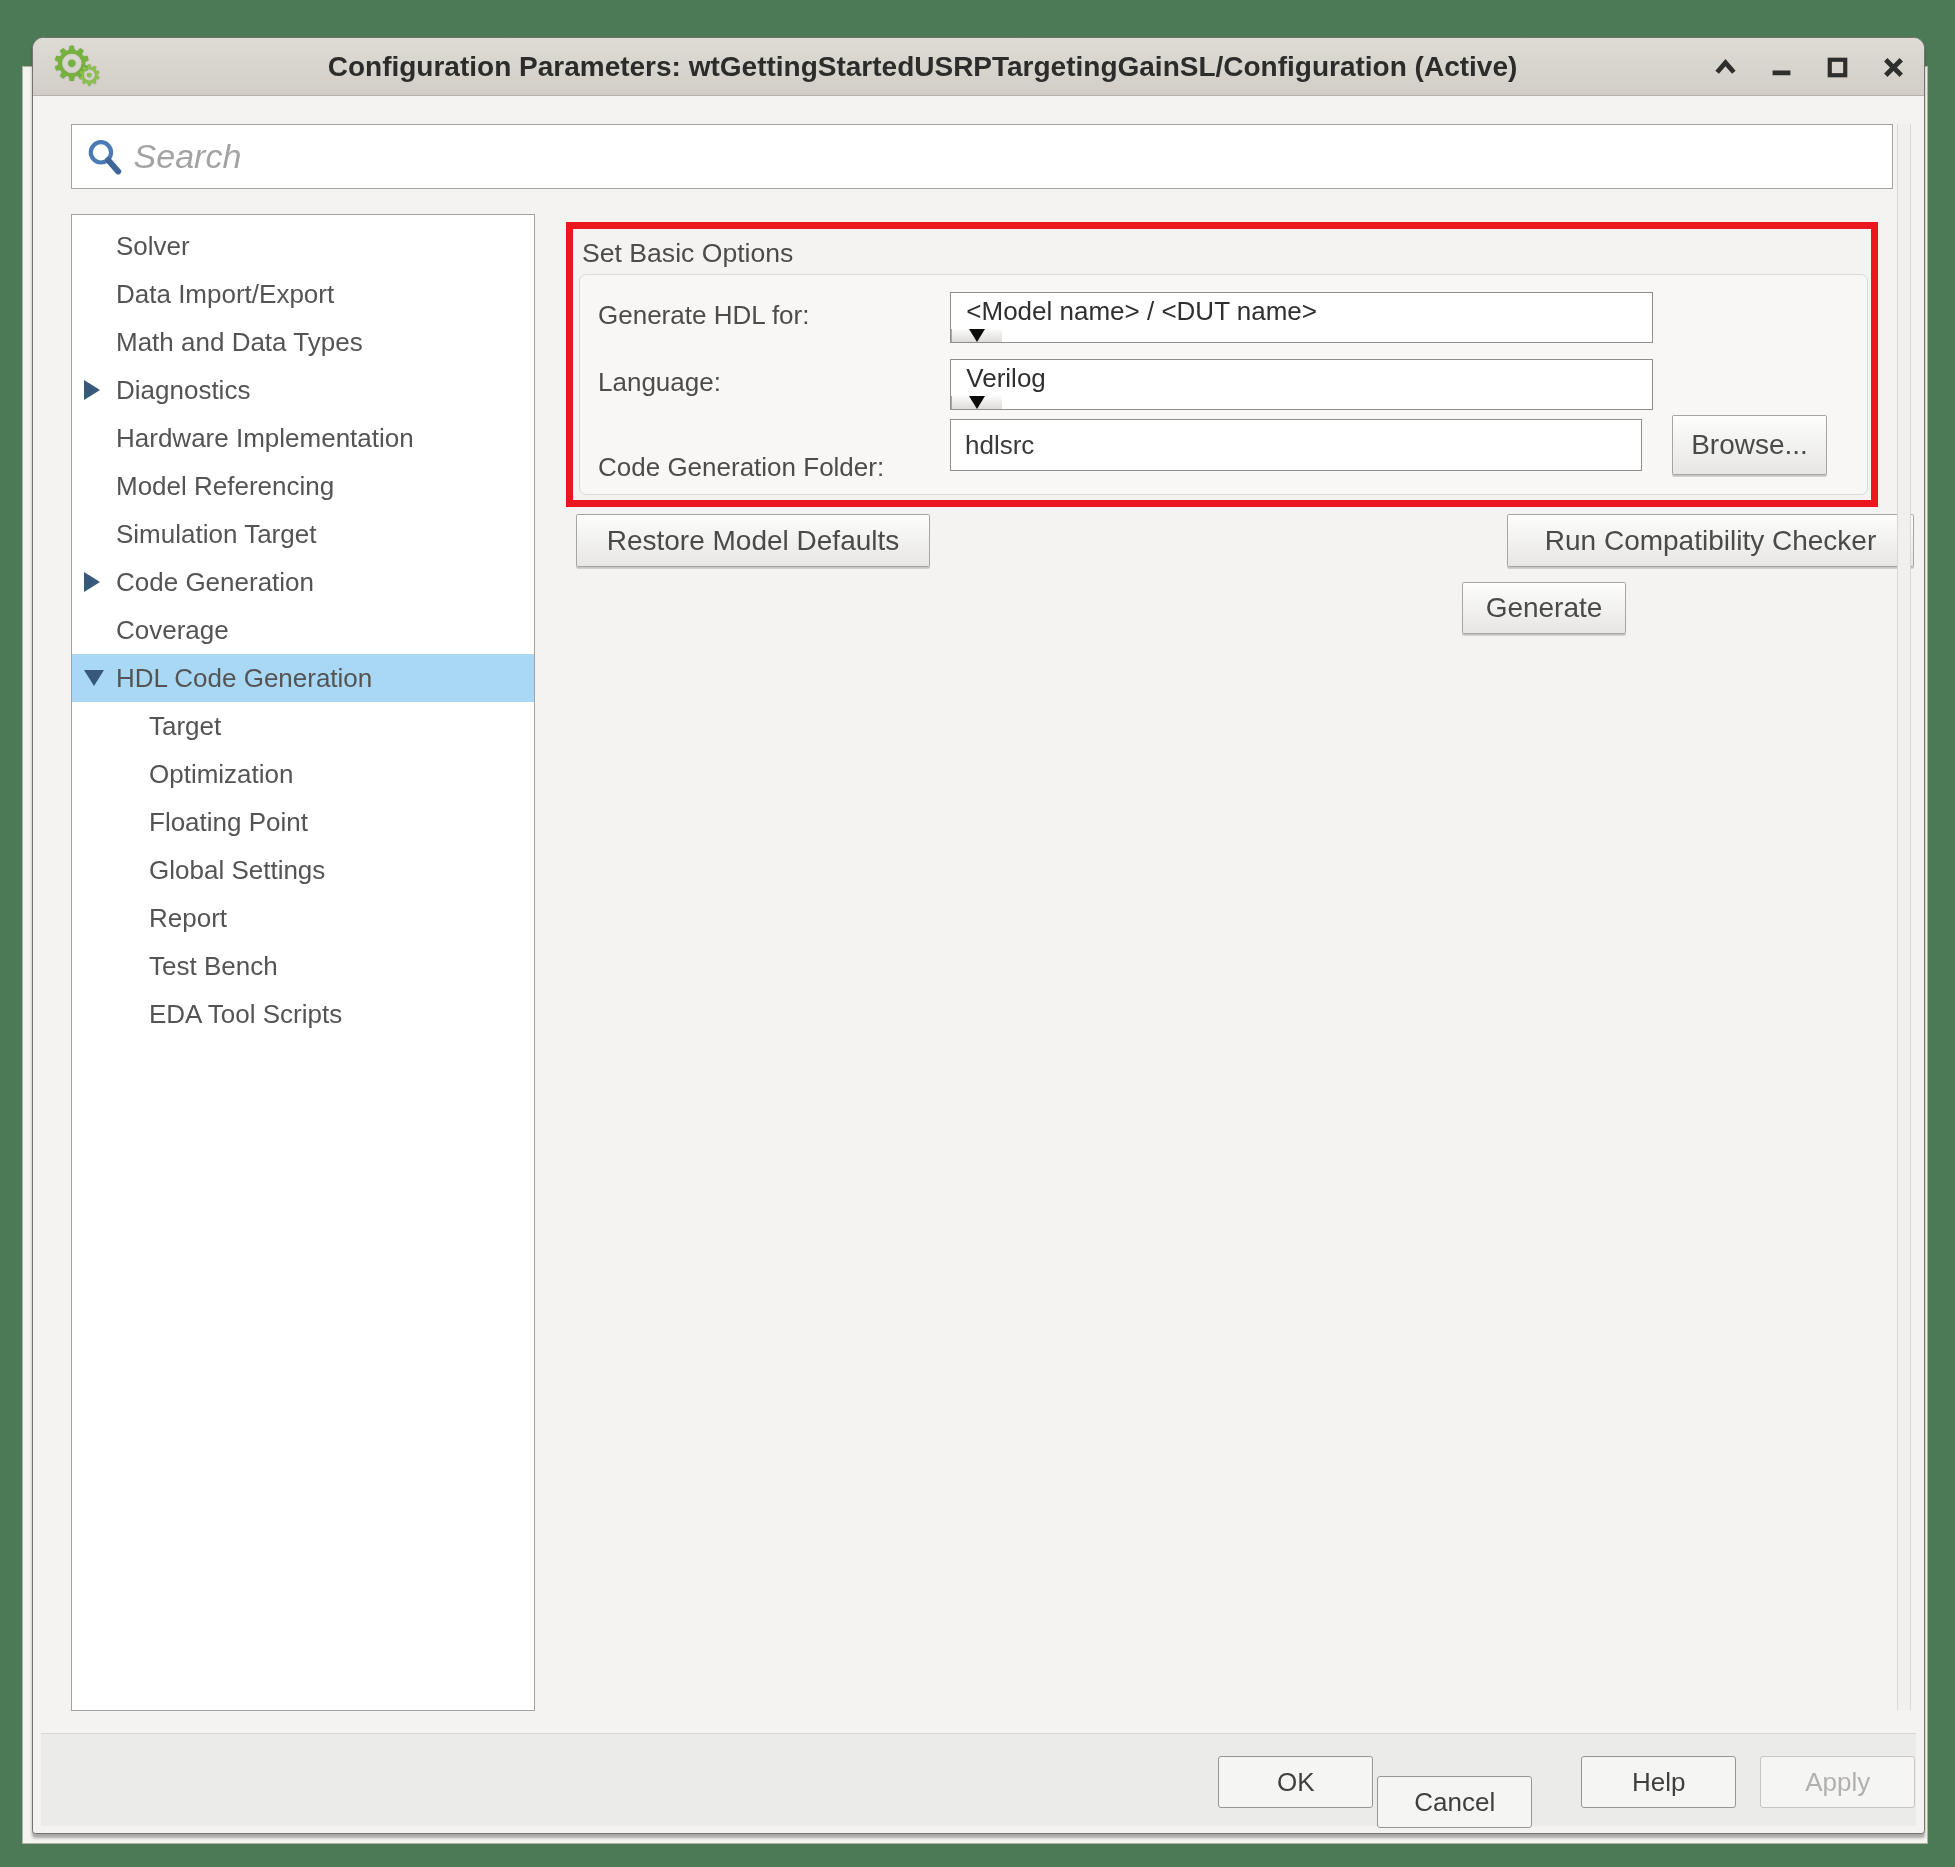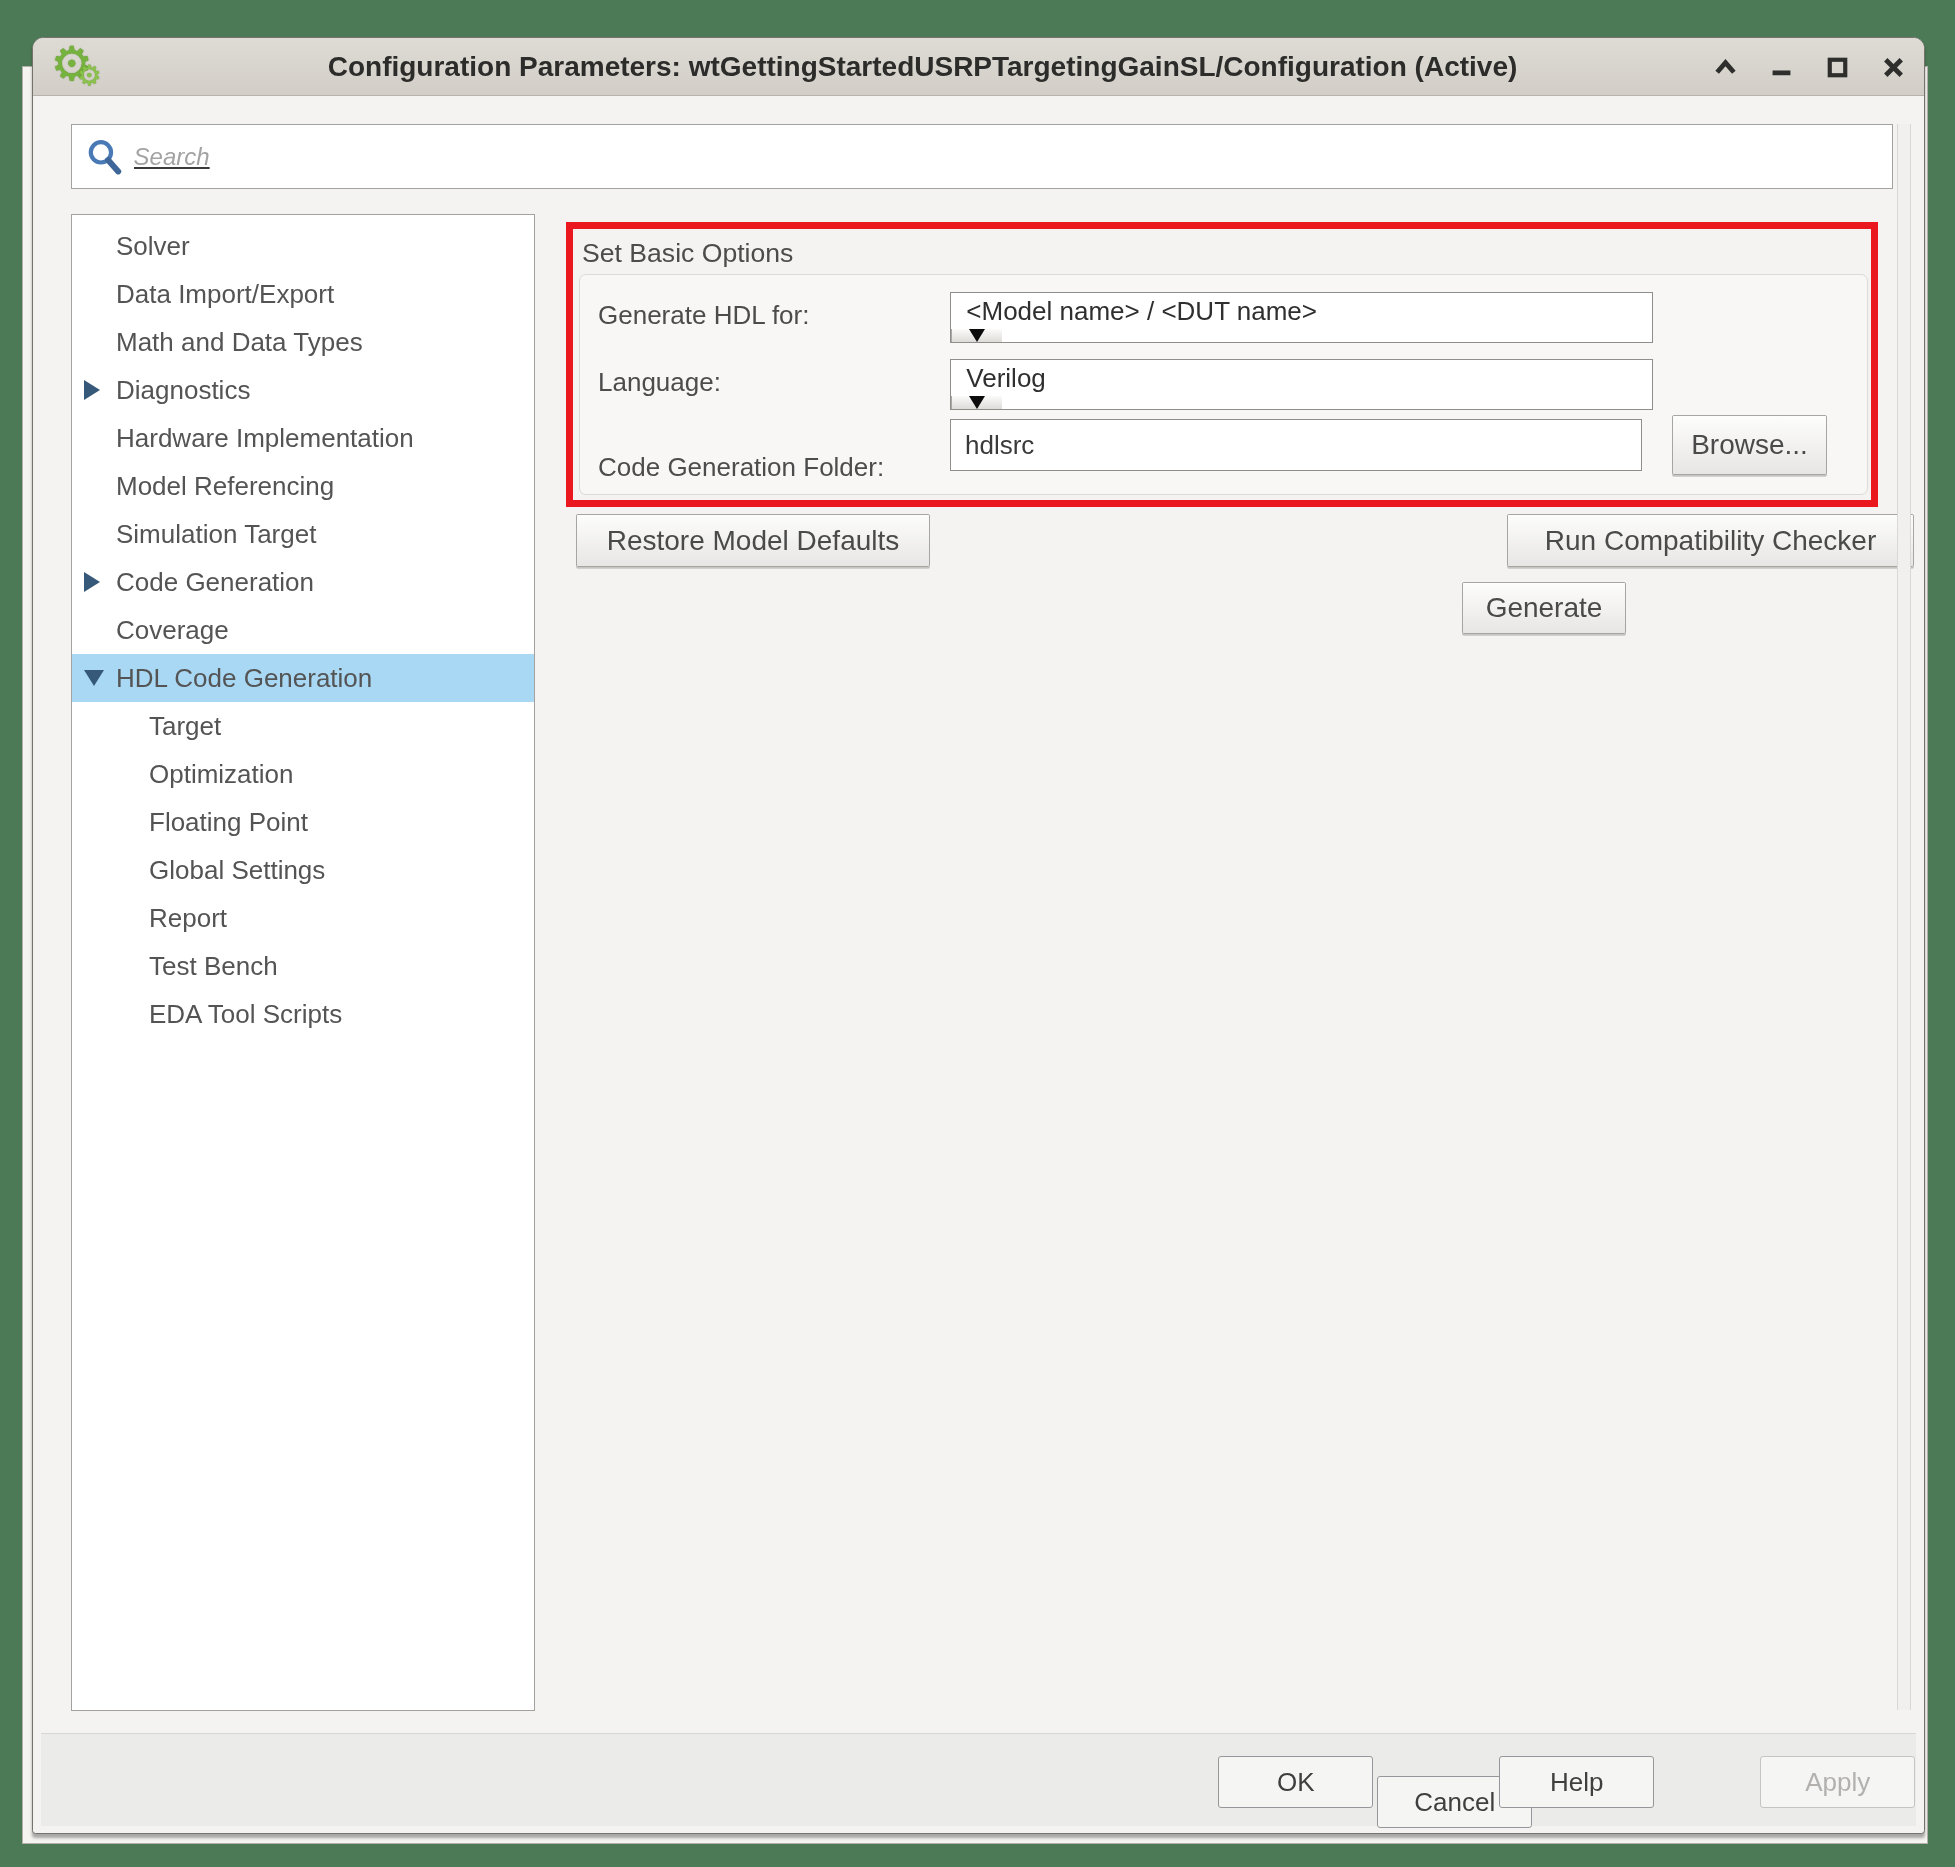--- a/index.html
+++ b/index.html
@@ -27,21 +27,21 @@
     font-size:28px; font-weight:bold; color:#2c2c2a; white-space:nowrap; }
   .win-controls { position:absolute; right:17.7px; top:0; height:58px;
     display:flex; align-items:center; gap:31px; }
   .win-controls svg { display:block; }
 
   
   .search-box { position:absolute; left:38px; top:86px; width:1822px; height:65px;
     background:#fff; border:1.2px solid #a3a29f; display:flex; align-items:center; }
   .search-box svg { margin:0 10.6px 0 14px; }
   .search-input { flex:1; height:100%; border:none; outline:none; background:transparent;
-    font-family:"Liberation Sans", sans-serif; font-size:24px; color:#3a3a3a;text-decoration:underline; }
+    font-family:"Liberation Sans", sans-serif; font-size:34px; color:#3a3a3a; }
   .search-input::placeholder { font-style:italic; color:#a3a3a3; }
 
   
   .tree { position:absolute; left:38px; top:176px; width:464px; height:1497px;
     background:#fff; border:1.2px solid #a3a29f; padding-top:7px; overflow:hidden; }
   .tree-row { position:relative; height:48px; display:flex; align-items:center;
     font-size:26px; color:#545454; cursor:default; white-space:nowrap; }
   .tree-row.parent { padding-left:44px; }
   .tree-row.child  { padding-left:77px; }
   .tree-row.selected { background:#a9d8f4; }
@@ -223,18 +223,18 @@
 
   <div class="push-btn" style="left:543px; top:476px; width:354px; height:53px;">Restore Model Defaults</div>
   <div class="push-btn" style="left:1429px; top:476px; width:407px; height:53px;margin-left:45px;">Run Compatibility Checker</div>
   <div class="push-btn" style="left:1429px; top:544px; width:164px; height:52px;">Generate</div>
 
   <div class="scroll-track"></div>
 
   <div class="footer">
     <div class="dlg-btn" style="left:1177px;">OK</div>
     <div class="dlg-btn" style="left:1336px;margin-top:20px;">Cancel</div>
-    <div class="dlg-btn" style="left:1458px;text-align:center;">Help</div>
+    <div class="dlg-btn" style="left:1540px;text-align:center;">Help</div>
     <div class="dlg-btn disabled" style="left:1719px;">Apply</div>
   </div>
 
 </div>
 
 
 </body></html>

